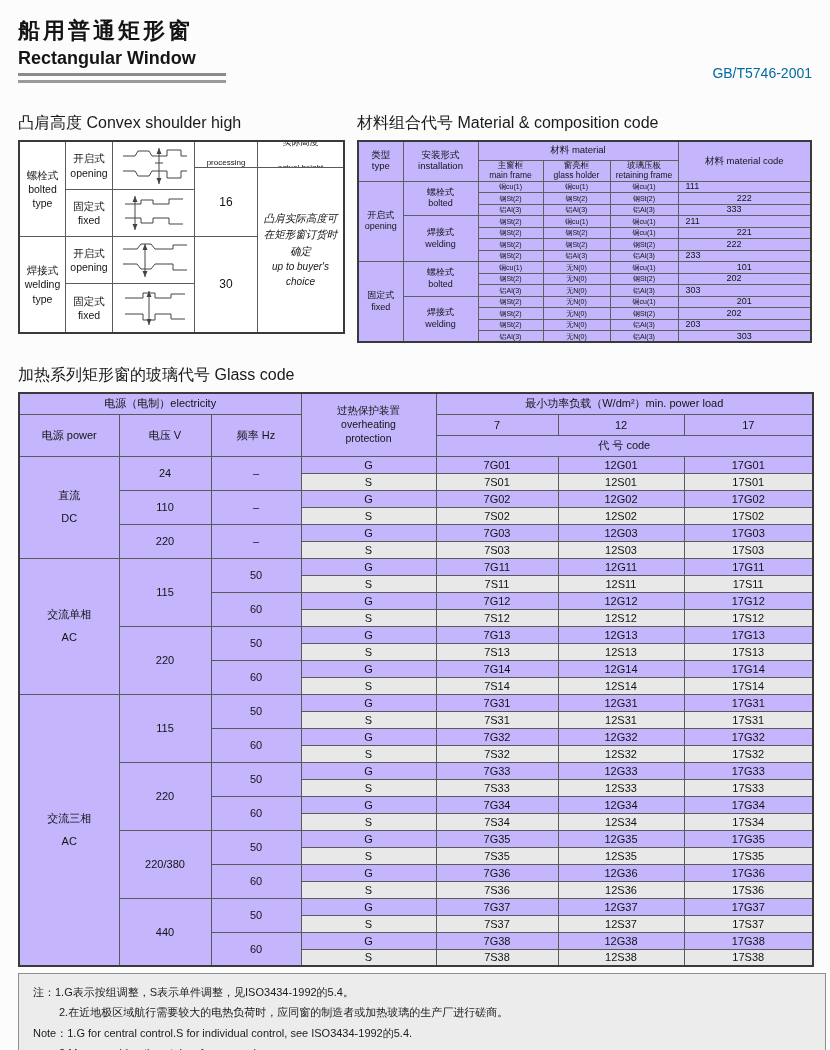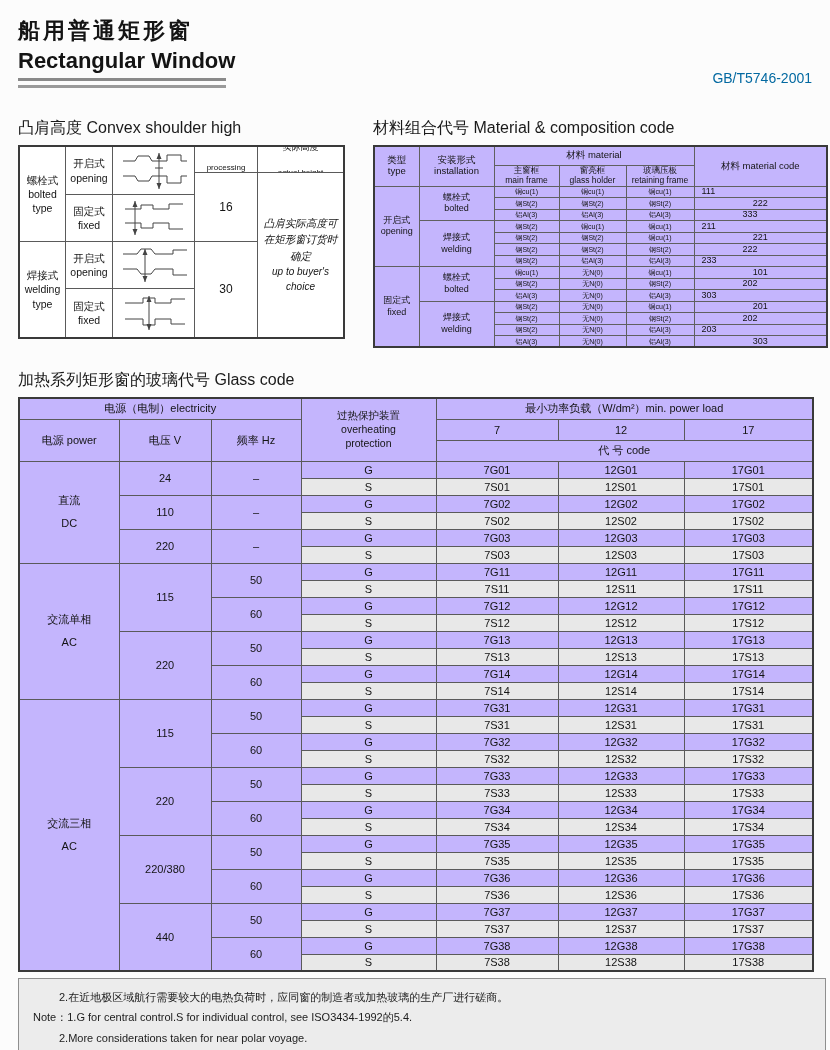--- a/index.html
+++ b/index.html
@@ -6,31 +6,31 @@
   body{
     width:830px;height:1050px;background:#fcfcfc;color:#141414;
     font-family:"Liberation Sans",sans-serif;
     -webkit-font-smoothing:antialiased;overflow:hidden;
   }
   .content{padding:16px 18px 0 18px;}
 
   
   .page-header{display:flex;justify-content:space-between;align-items:flex-end;}
   .title-zh{font-size:22px;font-weight:bold;letter-spacing:3px;}
-  .title-en{font-size:22px;font-weight:bold;margin-top:2px;}
+  .title-en{font-size:18px;font-weight:bold;margin-top:2px;}
   .title-rule{width:208px;height:4px;border-top:3px solid #8a8a8a;border-bottom:3px solid #9a9a9a;margin-top:4px;}
   .standard{font-size:14px;color:#0369a1;padding-bottom:2px;}
 
   
   .sec-head{font-size:16px;color:#1a1a1a;margin:0 0 6px 0;}
 
   
   .two-col{display:flex;align-items:flex-start;margin-top:30px;}
   .col-left{width:327px;}
-  .col-right{width:453px;margin-left:28px;}
+  .col-right{width:453px;margin-left:12px;}
 
   
   .convex-grid{
     display:grid;
     grid-template-columns:46px 47px 82px 63px 85px;
     grid-template-rows:26px 22px 47px 47px 48px;
     border:2px solid #3a3a3a;width:323px;background:#fff;
   }
   .cv-cell{
     border-right:1px solid #5a5a5a;border-bottom:1px solid #5a5a5a;
@@ -586,19 +586,20 @@
           <tr>
             <td class="sh">S</td>
             <td class="sh">7S38</td>
             <td class="sh">12S38</td>
             <td class="sh">17S38</td>
           </tr>
         </tbody>
     </table>
 
     <div class="notes">
+      <div>注：1.G表示按组调整，S表示单件调整，见ISO3434-1992的5.4。</div>
       <div class="indent">2.在近地极区域航行需要较大的电热负荷时，应同窗的制造者或加热玻璃的生产厂进行磋商。</div>
       <div>Note：1.G for central control.S for individual control, see ISO3434-1992的5.4.</div>
       <div class="indent">2.More considerations taken for near polar voyage.</div>
     </div>
   </div>
 
 </div>
 
 </body></html>

